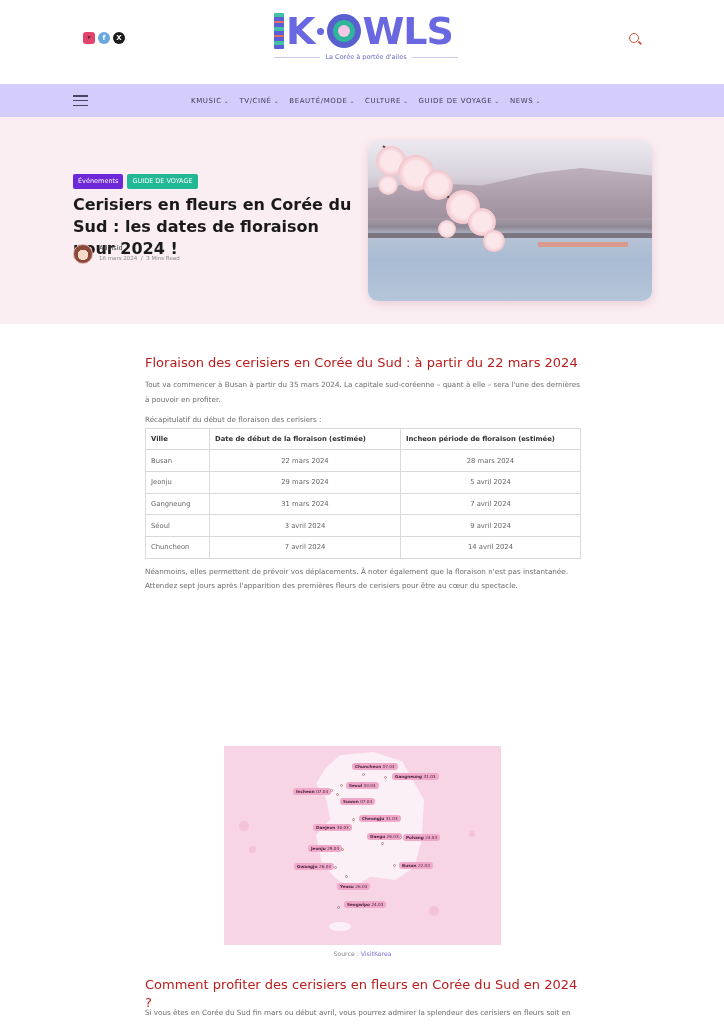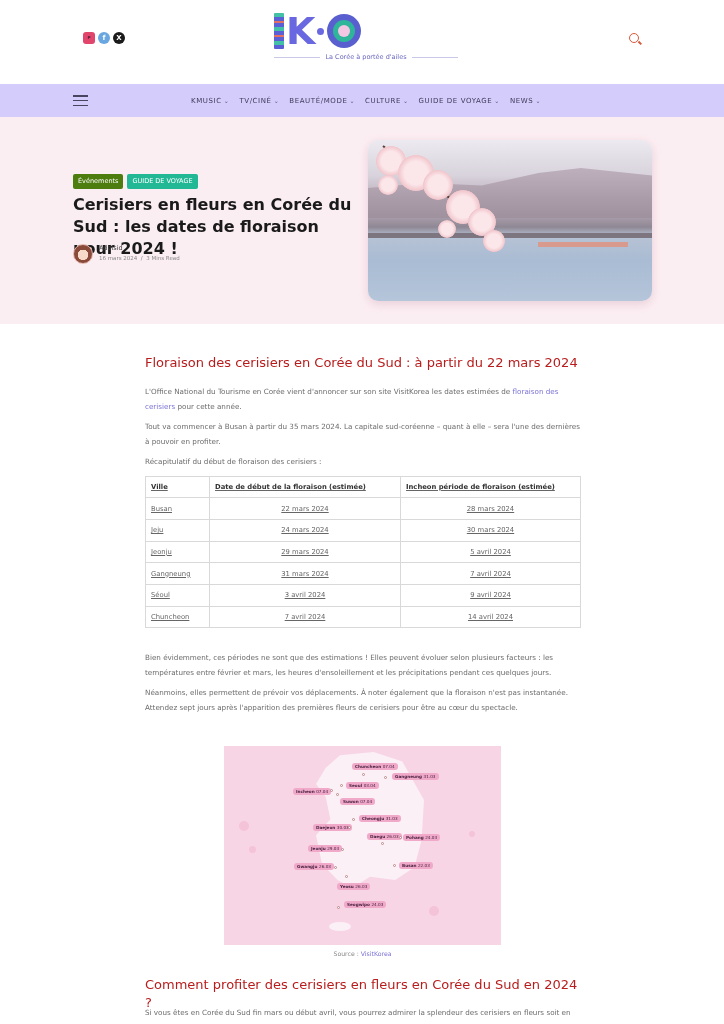--- a/index.html
+++ b/index.html
@@ -33,21 +33,21 @@
   .hamburger { position: absolute; left: 73px; top: 11px; width: 15px; height: 11px; display: flex; flex-direction: column; justify-content: space-between; }
   .hamburger span { display: block; height: 1.5px; background: #4a4460; }
   .nav-items { position: absolute; left: 191px; top: 0; height: 33px; display: flex; align-items: center; gap: 10px; }
   .nav-item { font-size: 7px; letter-spacing: 0.6px; color: #3e3a5a; display: flex; align-items: center; gap: 2px; font-weight: 500; }
   .nav-item .chev { font-size: 6px; color: #5b567a; }
 
   
   .hero { position: absolute; left: 0; top: 117px; width: 724px; height: 207px; background: #fbeef2; }
   .tags { position: absolute; left: 73px; top: 57px; display: flex; gap: 4px; }
   .tag { font-size: 6.5px; color: #fff; padding: 0 5px; height: 15px; line-height: 15px; border-radius: 2px; }
-  .tag.events { background: #4d7c0f; }
+  .tag.events { background: #6d28d9; }
   .tag.guide { background: #22b896; }
   .title { position: absolute; left: 73px; top: 77px; width: 290px; font-size: 16px; line-height: 22px; font-weight: bold; color: #1a1a1a; }
   .author { position: absolute; left: 73px; top: 127px; display: flex; gap: 6px; }
   .avatar { width: 20px; height: 20px; border-radius: 50%; background: radial-gradient(circle at 50% 55%, #f6d9c9 0 38%, #8a4a3a 40% 100%); border: 1px solid #e7b7b0; }
   .author-meta .name { font-size: 6.5px; color: #444; }
   .author-meta .line2 { font-size: 5.5px; color: #888; margin-top: 3px; }
   .hero-img { position: absolute; left: 368px; top: 23px; width: 284px; height: 161px; border-radius: 10px; overflow: hidden;
     box-shadow: 0 3px 10px rgba(200,150,170,0.35);
     background: linear-gradient(to bottom, #eceaf0 0%, #d8d3dc 22%, #b7a9b6 38%, #a89ca9 48%, #8f8894 54%, #b7c2d5 60%, #a9bcd3 75%, #b5c5da 100%); }
   .hero-img .hills { position: absolute; left: 0; top: 28px; width: 284px; height: 50px; background: linear-gradient(to bottom, #b8a8b5, #9d8f9c); clip-path: polygon(0 40%, 20% 30%, 40% 35%, 60% 10%, 75% 0, 100% 15%, 100% 100%, 0 100%); opacity: 0.85; }
@@ -90,20 +90,21 @@
     <a class="soc pin">P</a>
   </div>
 
   <a class="logo">
     <div class="logo-word">
       <div class="logo-bar"></div>
       <div class="logo-letters">
         <span>K</span>
         <span class="logo-dot"></span>
         <span class="logo-o"></span>
+        <span>WLS</span>
       </div>
     </div>
     <div class="logo-tag">
       <span class="line"></span>
       <span>La Corée à portée d'ailes</span>
       <span class="line"></span>
     </div>
   </a>
 
   <button class="search-btn" style="border:none;background:none;">
@@ -175,46 +176,38 @@
     <div class="blossom" style="left:78px;top:50px;width:34px;height:34px;"></div>
     <div class="blossom" style="left:100px;top:68px;width:28px;height:28px;"></div>
     <div class="blossom" style="left:115px;top:90px;width:22px;height:22px;"></div>
     <div class="blossom" style="left:70px;top:80px;width:18px;height:18px;"></div>
     <div class="blossom" style="left:10px;top:35px;width:20px;height:20px;"></div>
   </div>
 </section>
 
 <article class="article">
   <h2 class="h2" style="margin-top:6px;">Floraison des cerisiers en Corée du Sud : à partir du 22 mars 2024</h2>
-  <p class="p" style="margin-top:13px;">
-    <span>L'Office National du Tourisme en Corée vient d'annoncer sur son site VisitKorea les dates estimées de </span><a>floraison des cerisiers</a><span> pour cette année.</span>
-  </p>
   <p class="p" style="margin-top:6px;">Tout va commencer à Busan à partir du 35 mars 2024. La capitale sud-coréenne – quant à elle – sera l'une des dernières à pouvoir en profiter.</p>
   <p class="p" style="margin-top:6px;">Récapitulatif du début de floraison des cerisiers :</p>
 
-  <table class="bloom" style="margin-top:6px;text-decoration:underline;">
+  <table class="bloom" style="margin-top:0;">
     <thead>
       <tr>
         <th>Ville</th>
         <th>Date de début de la floraison (estimée)</th>
         <th>Incheon période de floraison (estimée)</th>
       </tr>
     </thead>
     <tbody>
       <tr>
           <td>Busan</td>
           <td>22 mars 2024</td>
           <td>28 mars 2024</td>
         </tr>
       <tr>
-          <td>Jeju</td>
-          <td>24 mars 2024</td>
-          <td>30 mars 2024</td>
-        </tr>
-      <tr>
           <td>Jeonju</td>
           <td>29 mars 2024</td>
           <td>5 avril 2024</td>
         </tr>
       <tr>
           <td>Gangneung</td>
           <td>31 mars 2024</td>
           <td>7 avril 2024</td>
         </tr>
       <tr>
@@ -223,21 +216,20 @@
           <td>9 avril 2024</td>
         </tr>
       <tr>
           <td>Chuncheon</td>
           <td>7 avril 2024</td>
           <td>14 avril 2024</td>
         </tr>
     </tbody>
   </table>
 
-  <p class="p" style="margin-top:23px;">Bien évidemment, ces périodes ne sont que des estimations ! Elles peuvent évoluer selon plusieurs facteurs : les températures entre février et mars, les heures d'ensoleillement et les précipitations pendant ces quelques jours.</p>
   <p class="p" style="margin-top:6px;">Néanmoins, elles permettent de prévoir vos déplacements. À noter également que la floraison n'est pas instantanée. Attendez sept jours après l'apparition des premières fleurs de cerisiers pour être au cœur du spectacle.</p>
 </article>
 
 <figure class="map">
   <div class="korea"></div>
   <div class="jeju"></div>
   <div class="petal" style="left:15px;top:75px;"></div>
   <div class="petal" style="left:25px;top:100px;width:7px;height:7px;"></div>
   <div class="petal" style="left:205px;top:160px;"></div>
   <div class="petal" style="left:245px;top:85px;width:6px;height:6px;"></div>

